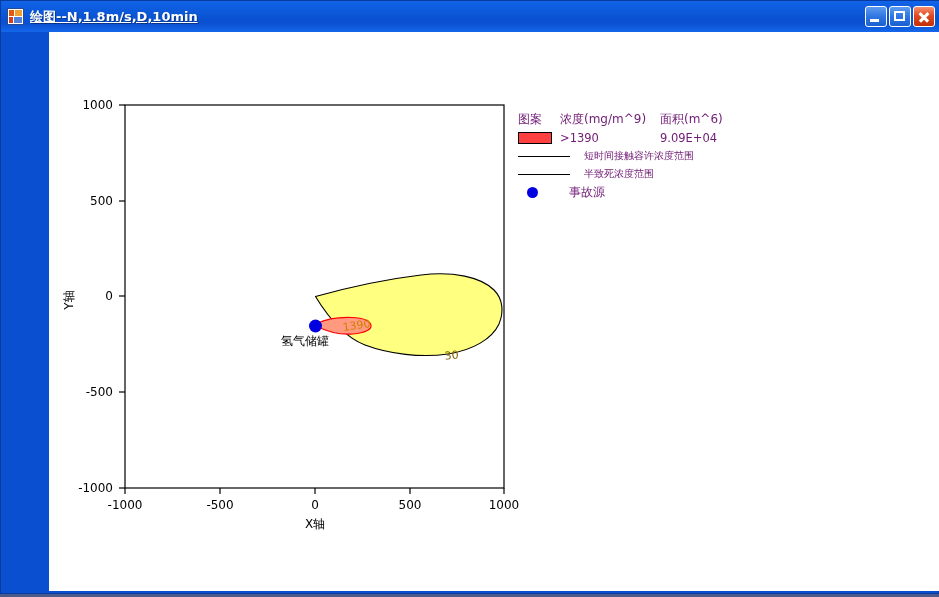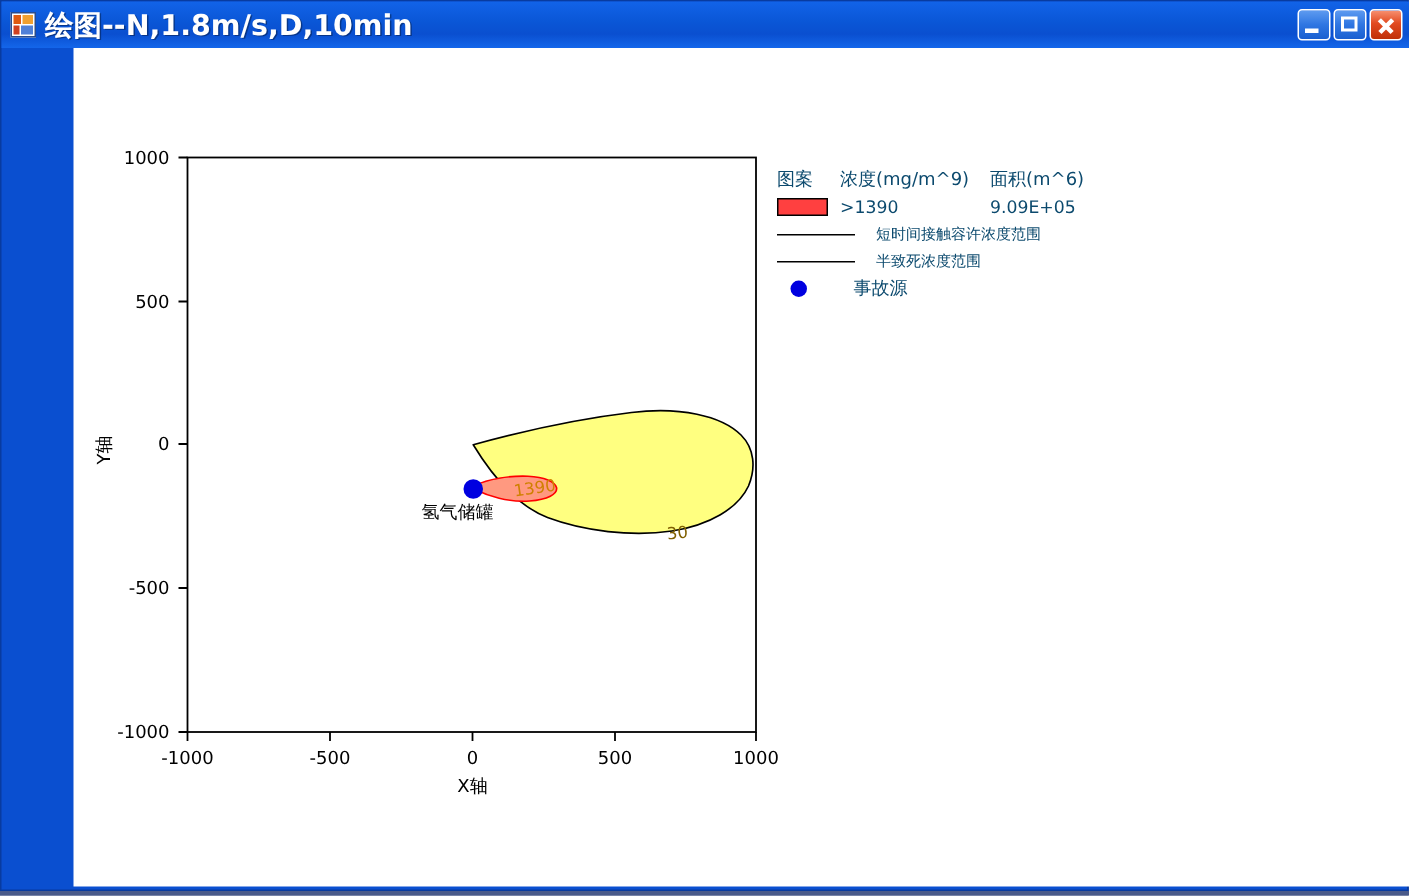--- a/index.html
+++ b/index.html
@@ -47,25 +47,26 @@
     position: absolute;
     display: block;
   }
   #title-icon .sq-a { left: 1px; top: 1px; width: 5px; height: 6px; background: #e05a10; }
   #title-icon .sq-b { left: 7px; top: 1px; width: 7px; height: 6px; background: #f0a030; }
   #title-icon .sq-c { left: 1px; top: 8px; width: 4px; height: 6px; background: #d04020; }
   #title-icon .sq-d { left: 6px; top: 8px; width: 8px; height: 6px; background: #5080d8; }
   #title-text {
     color: #ffffff;
     font-family: "DejaVu Sans", sans-serif;
-    font-size: 19px;
+    font-size: 13px;
     font-weight: bold;
     letter-spacing: 0px;
     white-space: nowrap;
     text-shadow: 1px 1px 0 rgba(0,0,0,0.35);
+    text-decoration: underline;
   }
   #win-buttons {
     position: absolute;
     right: 5px;
     top: 5px;
     display: flex;
     gap: 2px;
   }
   .win-btn {
     width: 22px;
@@ -110,21 +111,21 @@
 
   #plot-svg { display: block; }
 
   
   #legend {
     position: absolute;
     left: 469px;
     top: 78px;
     width: 230px;
     font-family: "DejaVu Sans", sans-serif;
-    color: #0c4a6e;
+    color: #701a75;
   }
   .lg-row {
     display: flex;
     align-items: center;
     height: 18px;
     white-space: nowrap;
   }
   .lg-head {
     font-size: 12px;
     height: 19px;
@@ -280,21 +281,21 @@
         <span class="c2">浓度(mg/m^9)</span>
         <span class="c3">面积(m^6)</span>
       </div>
 
 
       <div class="lg-row">
         <span class="swatch-cell">
           <span class="swatch" style="background:#FF4040"></span>
         </span>
         <span class="lg-conc">&gt;1390</span>
-        <span class="lg-area">9.09E+05</span>
+        <span class="lg-area">9.09E+04</span>
       </div>
 
       <div class="lg-row">
         <span class="line-cell">
           <span class="line-swatch"></span>
         </span>
         <span class="lg-linetext">短时间接触容许浓度范围</span>
       </div>
 
       <div class="lg-row">

